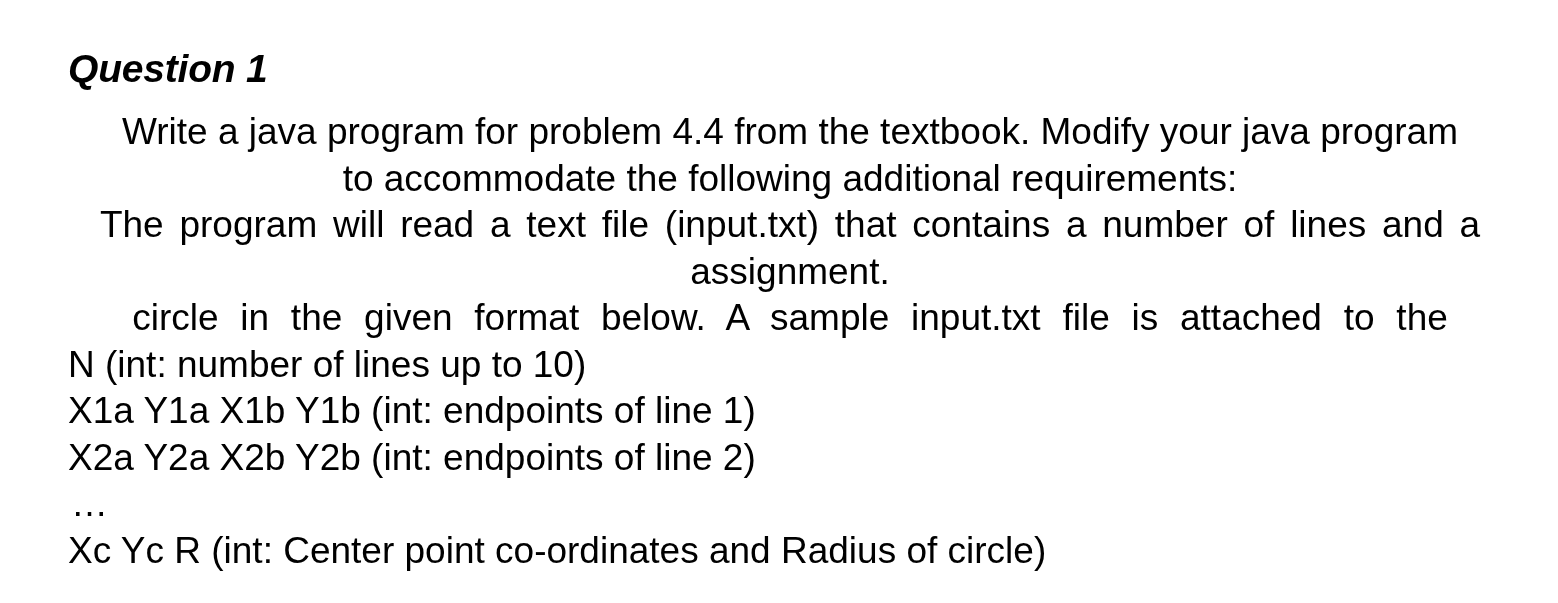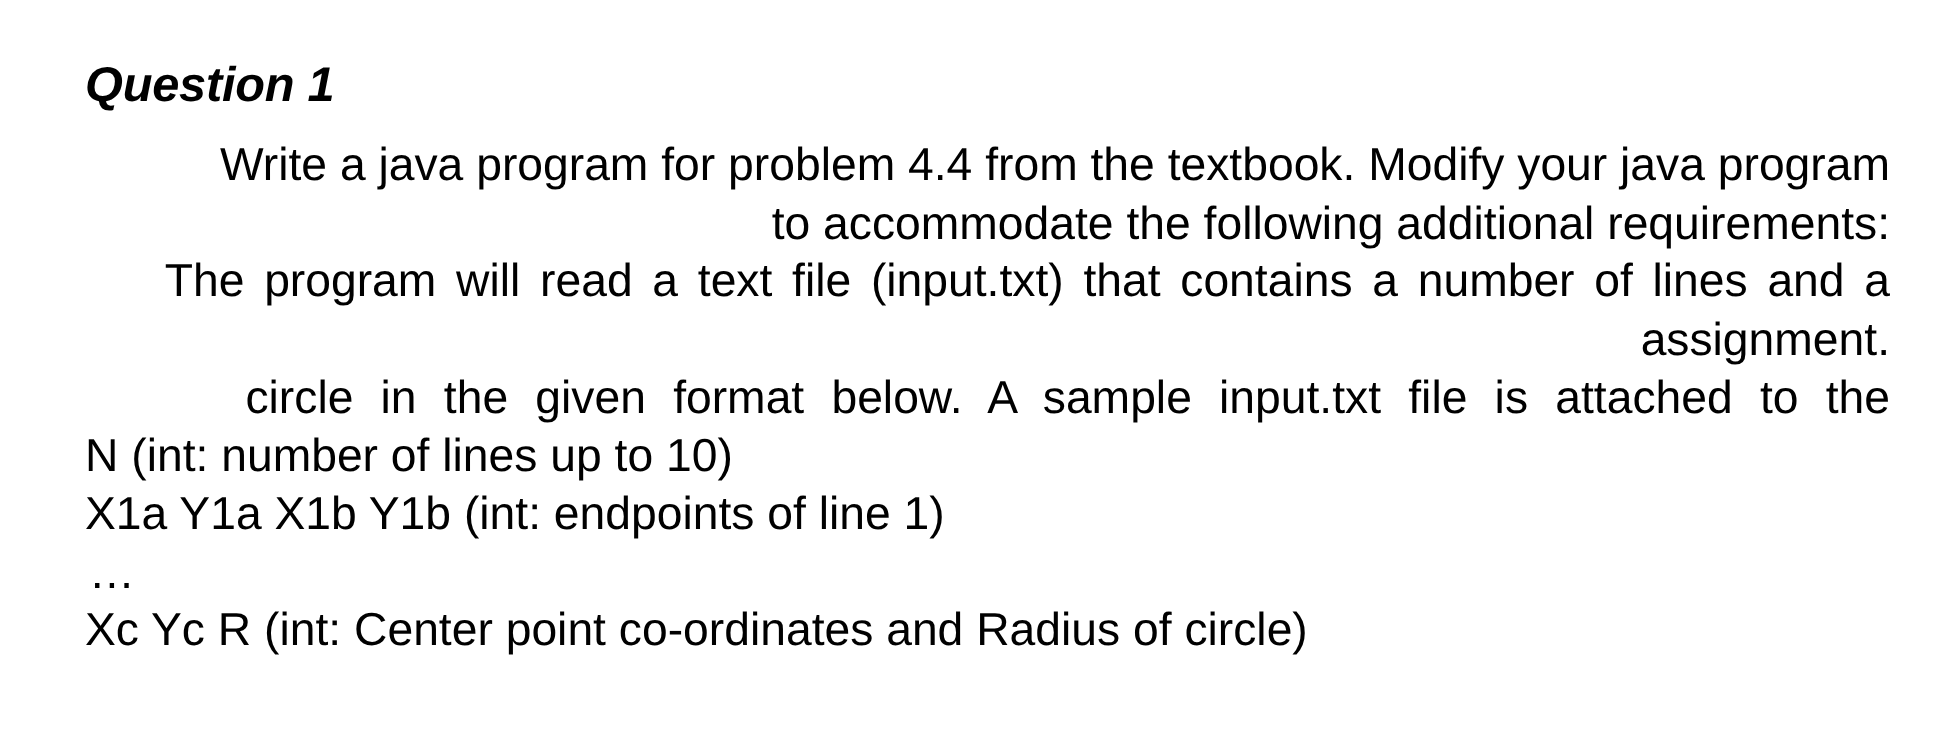--- a/index.html
+++ b/index.html
@@ -48,21 +48,21 @@
   .para {
     font-family: "Liberation Sans Narrow", "Liberation Sans", sans-serif;
     font-stretch: condensed;
     font-size: 37px;
     line-height: 46.5px;
     color: #000000;
     margin: 0;
   }
 
   .para-left {
-    text-align: right;
+    text-align: center;
     white-space: nowrap;
   }
 
   
   .stretch-wide {
     word-spacing: 11.5px;
   }
   .stretch-mid {
     word-spacing: 5.5px;
   }
@@ -102,20 +102,21 @@
     <div class="para para-left stretch-mid">The program will read a text file (input.txt) that contains a number of lines and a</div>
 
     <div class="para para-left">assignment.</div>
 
     <div class="para para-left stretch-wide">circle in the given format below. A sample input.txt file is attached to the</div>
 
     <div class="spec-line">N (int: number of lines up to 10)</div>
 
     <div class="spec-line">X1a Y1a X1b Y1b (int: endpoints of line 1)</div>
 
+    <div class="spec-line">X2a Y2a X2b Y2b (int: endpoints of line 2)</div>
 
     <div class="ellipsis-line">…</div>
 
 
     <div class="spec-line">Xc Yc R (int: Center point co-ordinates and Radius of circle)</div>
 
   </div>
 </div>
 
 </body></html>

